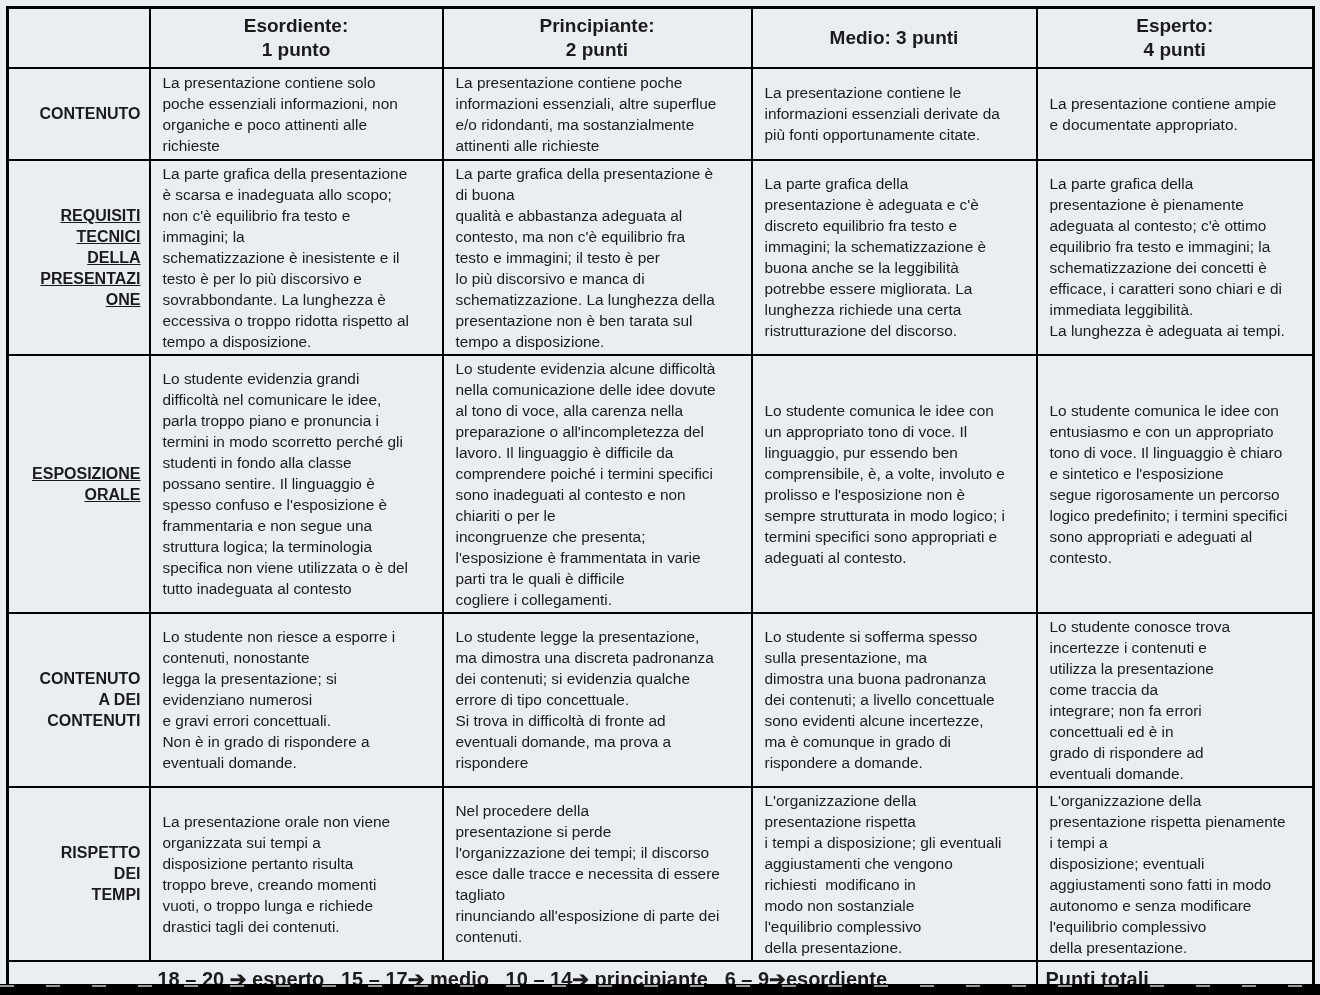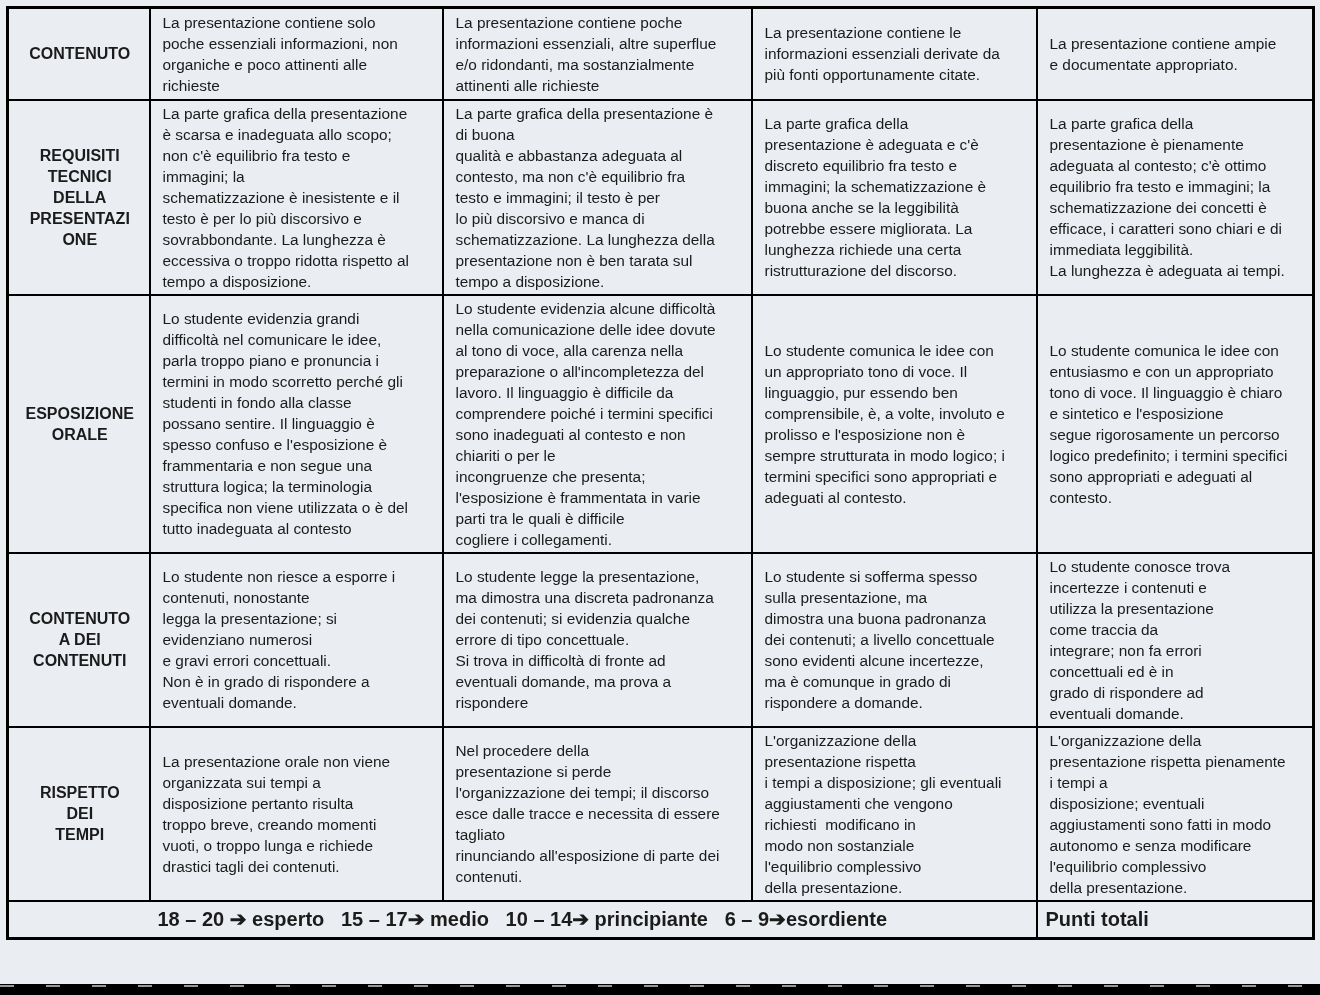--- a/index.html
+++ b/index.html
@@ -30,23 +30,23 @@
     font-weight:bold;
     text-align:center;
     line-height:24px;
     padding:4px 6px;
   }
   th.crit{
     font-size:16px;
     font-weight:bold;
     line-height:21px;
     padding:4px 8px 4px 10px;
-    text-align:center;
-  }
-  th.crit.center{text-align:center;}
+    text-align:right;
+  }
+  th.crit.center{text-decoration:underline;}
   td.body{
     font-size:15.4px;
     line-height:21px;
     padding:2px 8px 2px 12px;
     text-align:left;
   }
   tr.footer td{
     font-size:20px;
     font-weight:bold;
     line-height:24px;
@@ -74,20 +74,30 @@
 <table class="rubric">
   <colgroup>
     <col style="width:142px">
     <col style="width:293px">
     <col style="width:309px">
     <col style="width:285px">
     <col style="width:277px">
   </colgroup>
 
   <tbody>
+        <tr style="height:60px">
+    <th class="level"></th>
+    <th class="level">Esordiente:
+1 punto</th>
+    <th class="level">Principiante:
+2 punti</th>
+    <th class="level">Medio: 3 punti</th>
+    <th class="level">Esperto:
+4 punti</th>
+  </tr>
 
   <tr style="height:92px">
     <th class="crit">CONTENUTO</th>
     <td class="body">La presentazione contiene solo
 poche essenziali informazioni, non
 organiche e poco attinenti alle
 richieste</td>
     <td class="body">La presentazione contiene poche
 informazioni essenziali, altre superflue
 e/o ridondanti, ma sostanzialmente

